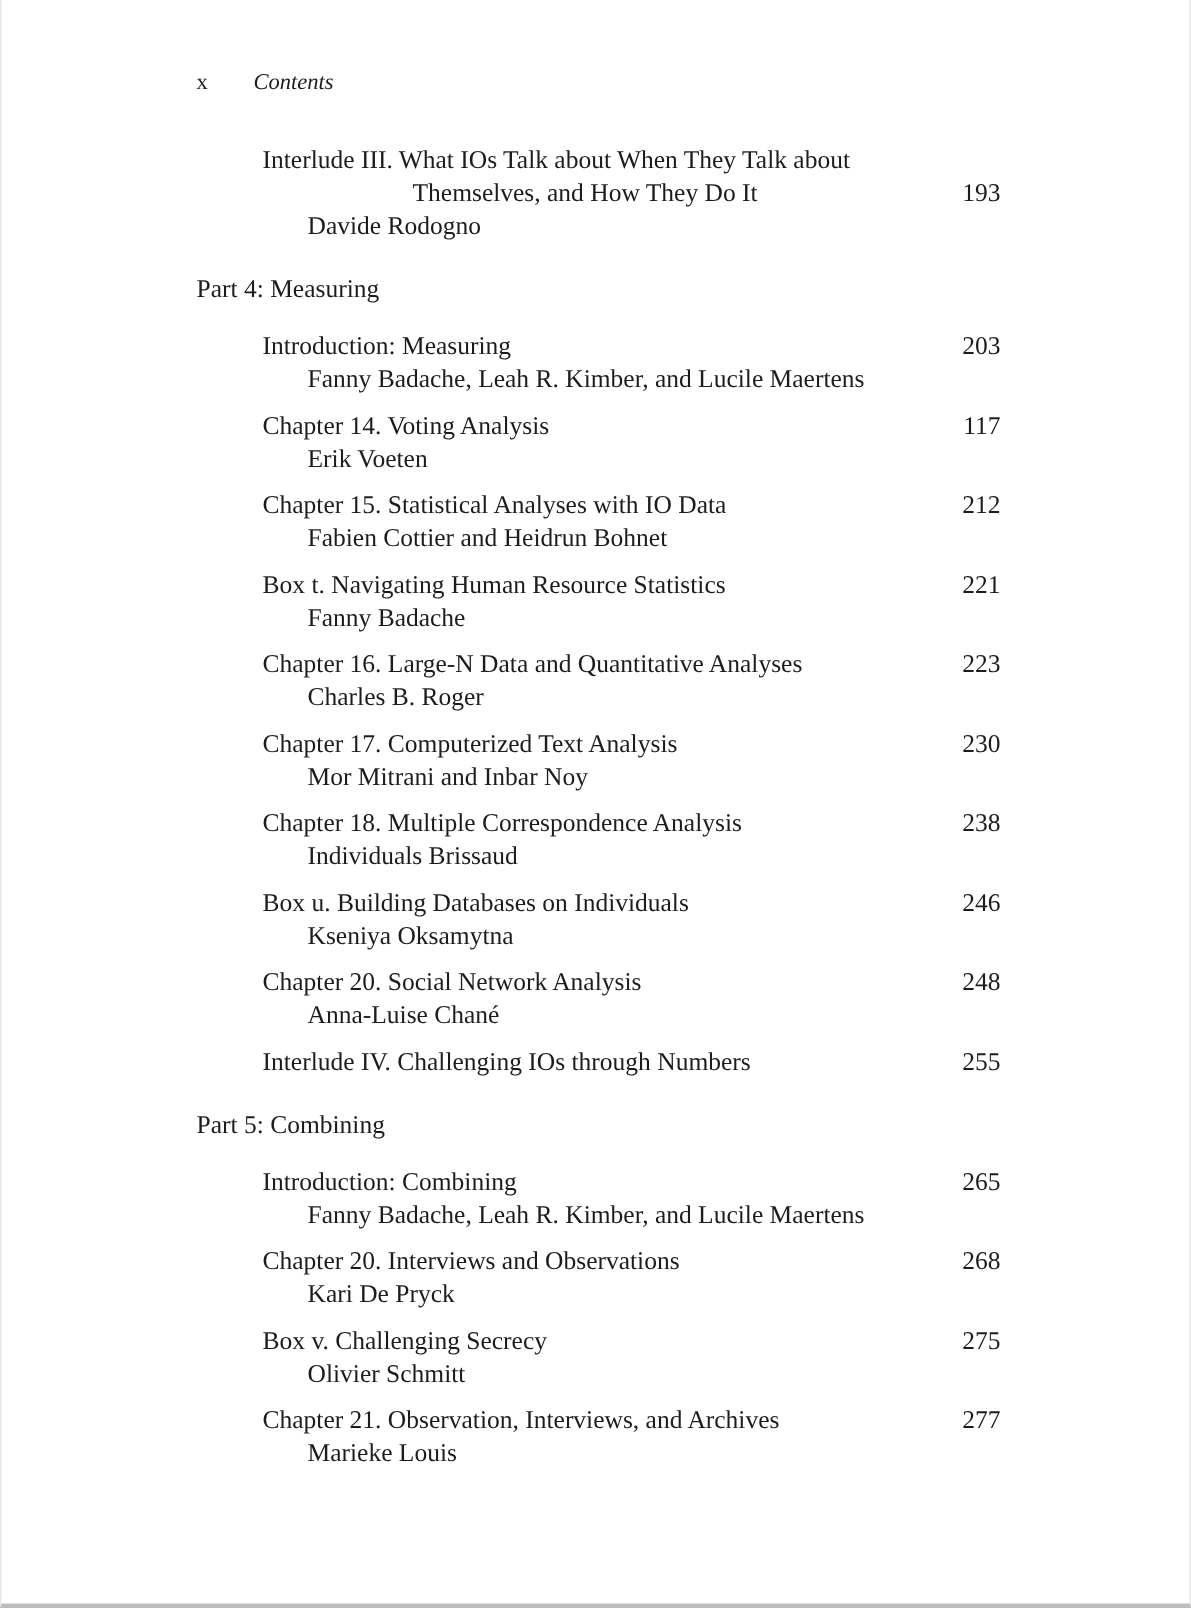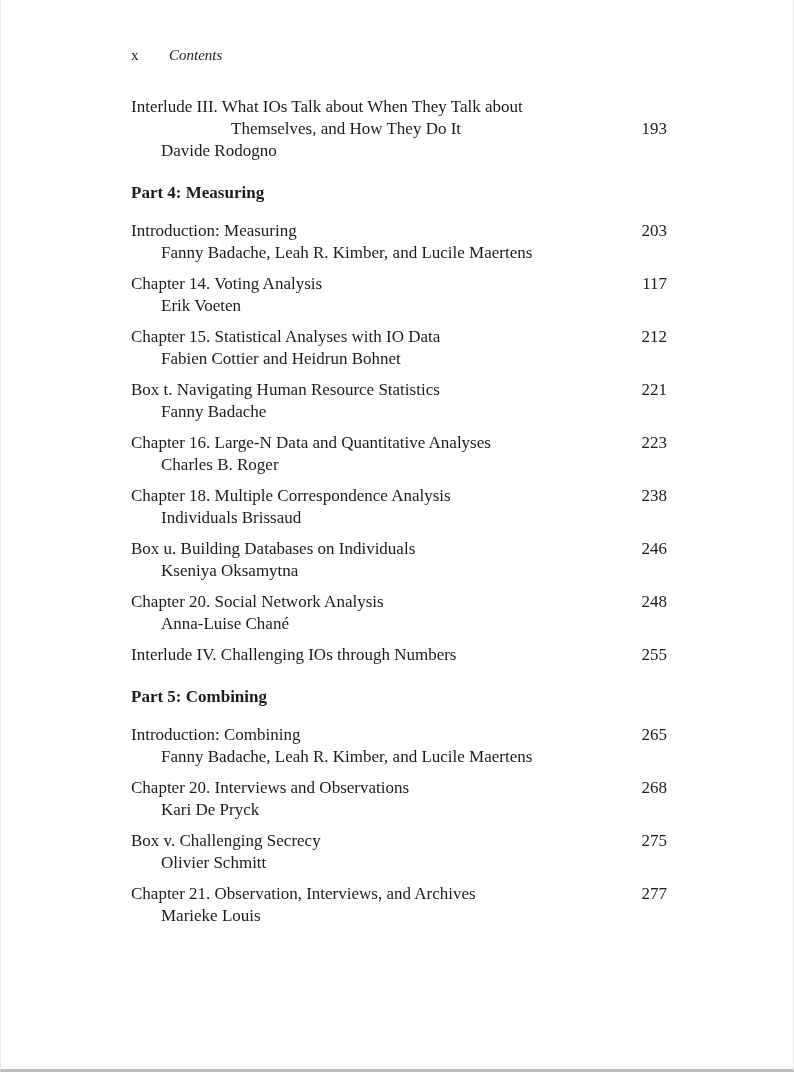--- a/index.html
+++ b/index.html
@@ -24,21 +24,21 @@
   .running-header {
     display: flex;
     align-items: baseline;
     font-size: 15px;
     line-height: 18px;
     margin-bottom: 32px;
   }
   .folio { width: 38px; }
   .running-head { font-style: italic; }
 
-  .toc-entry { margin-bottom: 9px; }
+  .toc-entry { margin-bottom: 9px; margin-left: 44px; }
   .entry-row {
     display: flex;
     align-items: flex-end;
   }
   .entry-title {
     flex: 1;
     font-size: 17px;
     line-height: 22px;
   }
   .title-line.cont { padding-left: 100px; }
@@ -47,21 +47,21 @@
     line-height: 22px;
     margin-left: 14px;
     white-space: nowrap;
   }
   .entry-authors {
     font-size: 17px;
     line-height: 22px;
     padding-left: 30px;
   }
   .part-heading {
-    font-weight: bold;
+    font-weight: normal;
     font-size: 17px;
     line-height: 22px;
     margin: 20px 0 16px 0;
   }
 </style>
 </head>
 <body>
 
 <main class="page">
   <div class="running-header">
@@ -121,20 +121,29 @@
           <div class="entry-title">
             <div class="title-line">Chapter 16. Large-N Data and Quantitative Analyses</div>
           </div>
           <div class="entry-page">223</div>
         </div>
         <div class="entry-authors">Charles B. Roger</div>
       </div>
       <div class="toc-entry">
         <div class="entry-row">
           <div class="entry-title">
+            <div class="title-line">Chapter 17. Computerized Text Analysis</div>
+          </div>
+          <div class="entry-page">230</div>
+        </div>
+        <div class="entry-authors">Mor Mitrani and Inbar Noy</div>
+      </div>
+      <div class="toc-entry">
+        <div class="entry-row">
+          <div class="entry-title">
             <div class="title-line">Chapter 18. Multiple Correspondence Analysis</div>
           </div>
           <div class="entry-page">238</div>
         </div>
         <div class="entry-authors">Individuals Brissaud</div>
       </div>
       <div class="toc-entry">
         <div class="entry-row">
           <div class="entry-title">
             <div class="title-line">Box u. Building Databases on Individuals</div>

